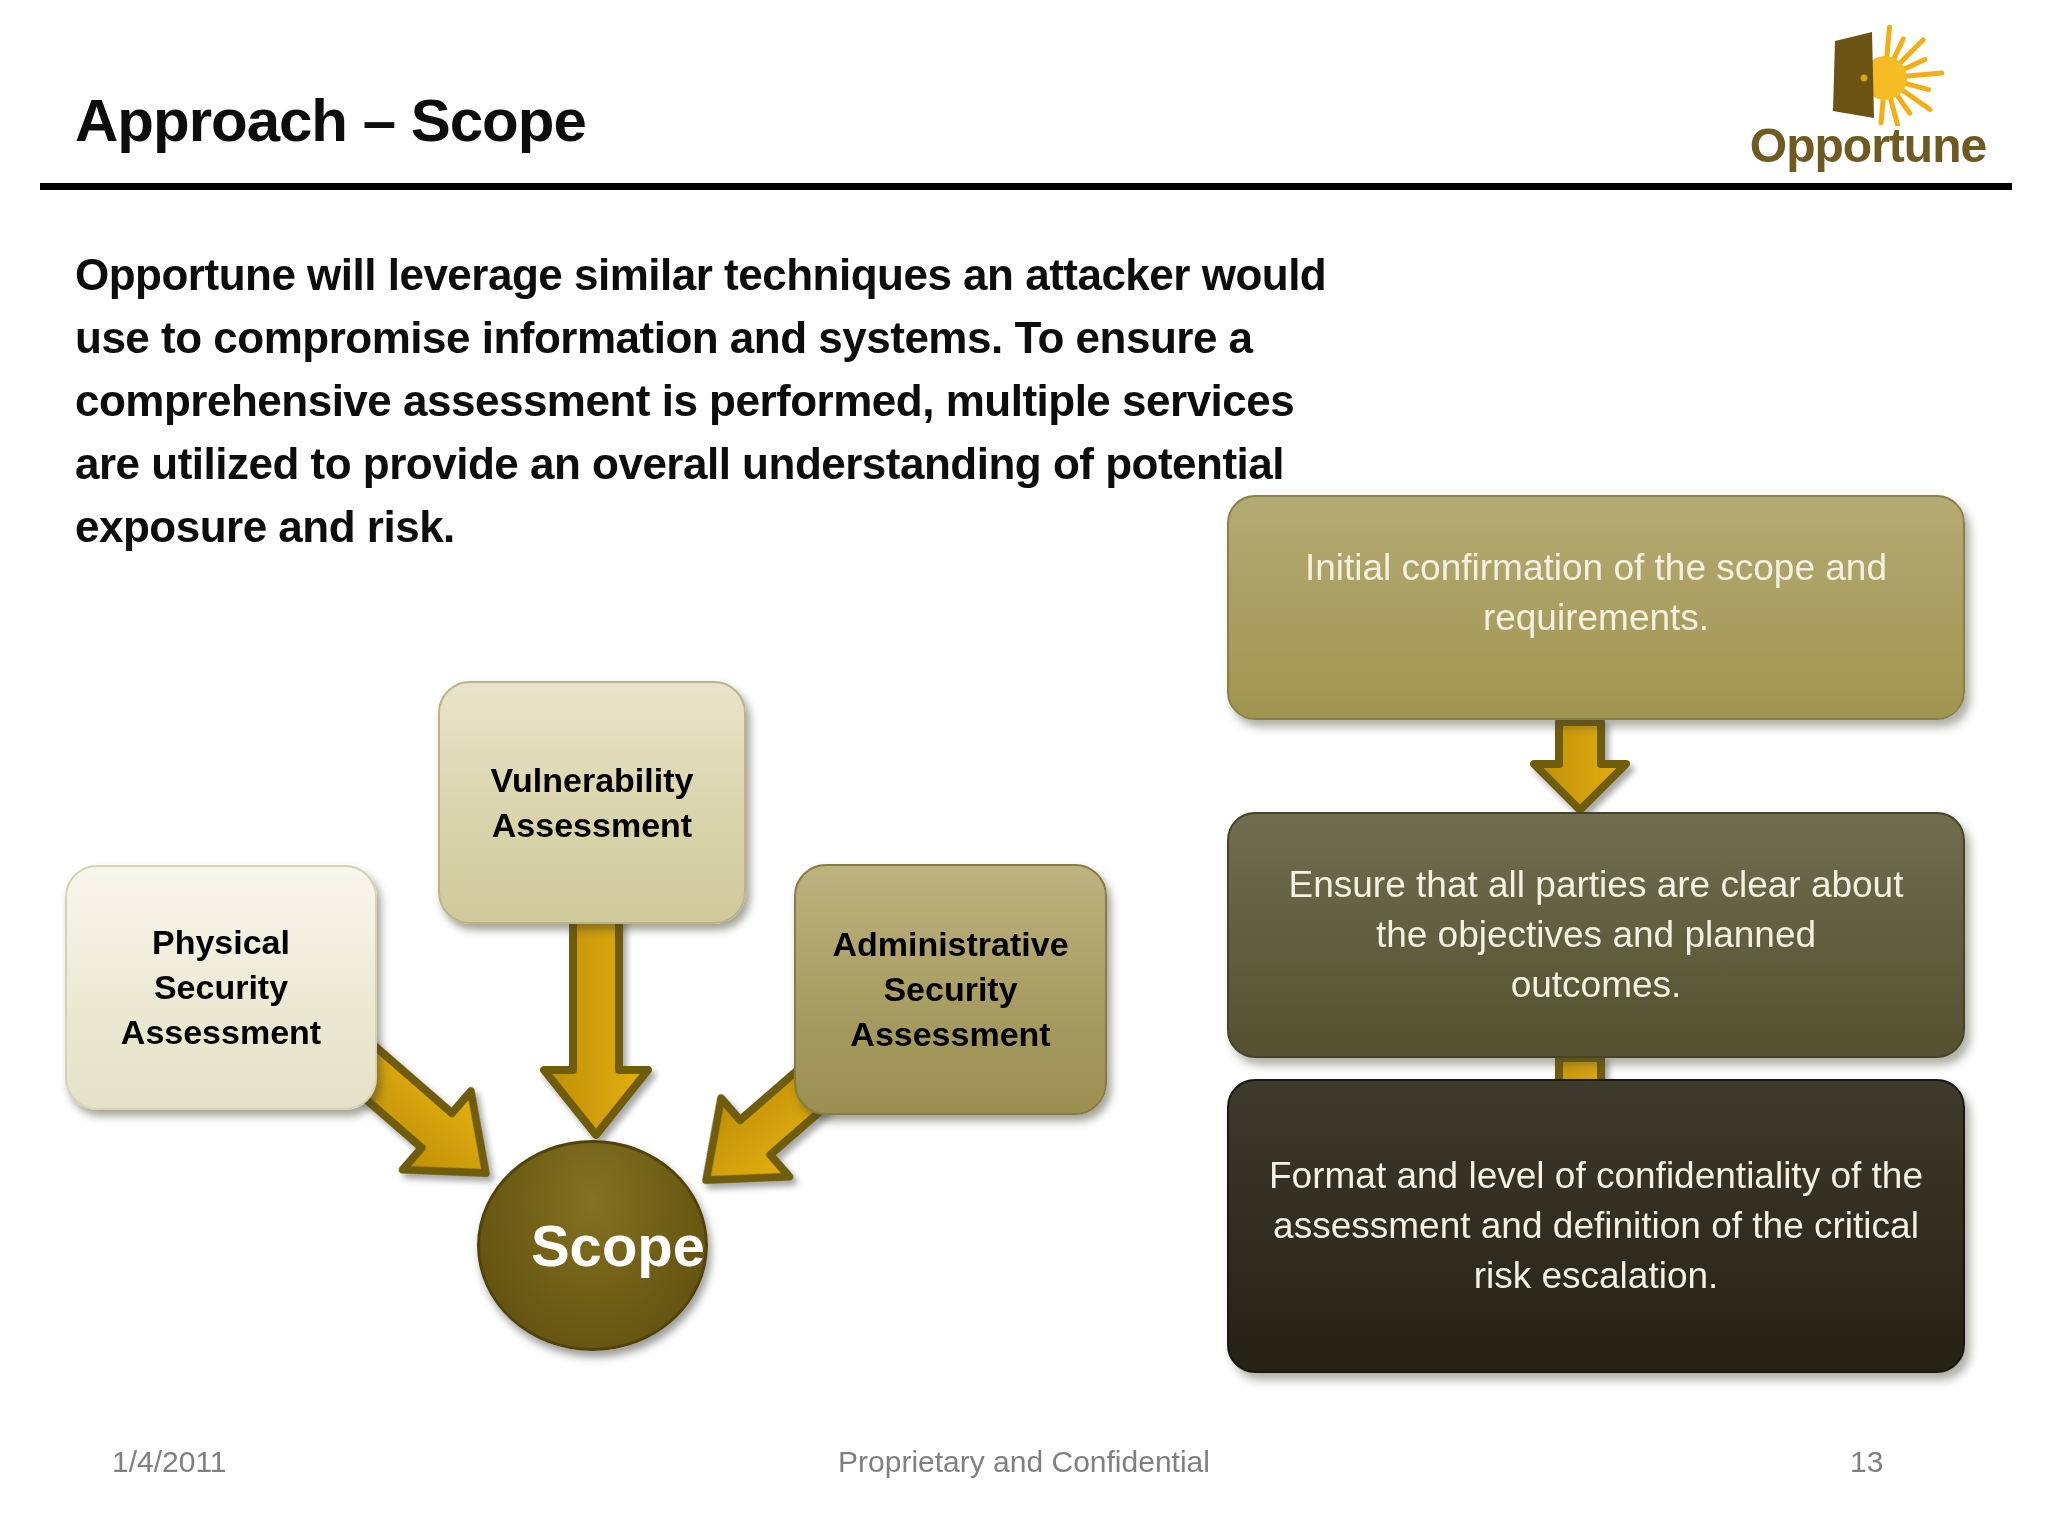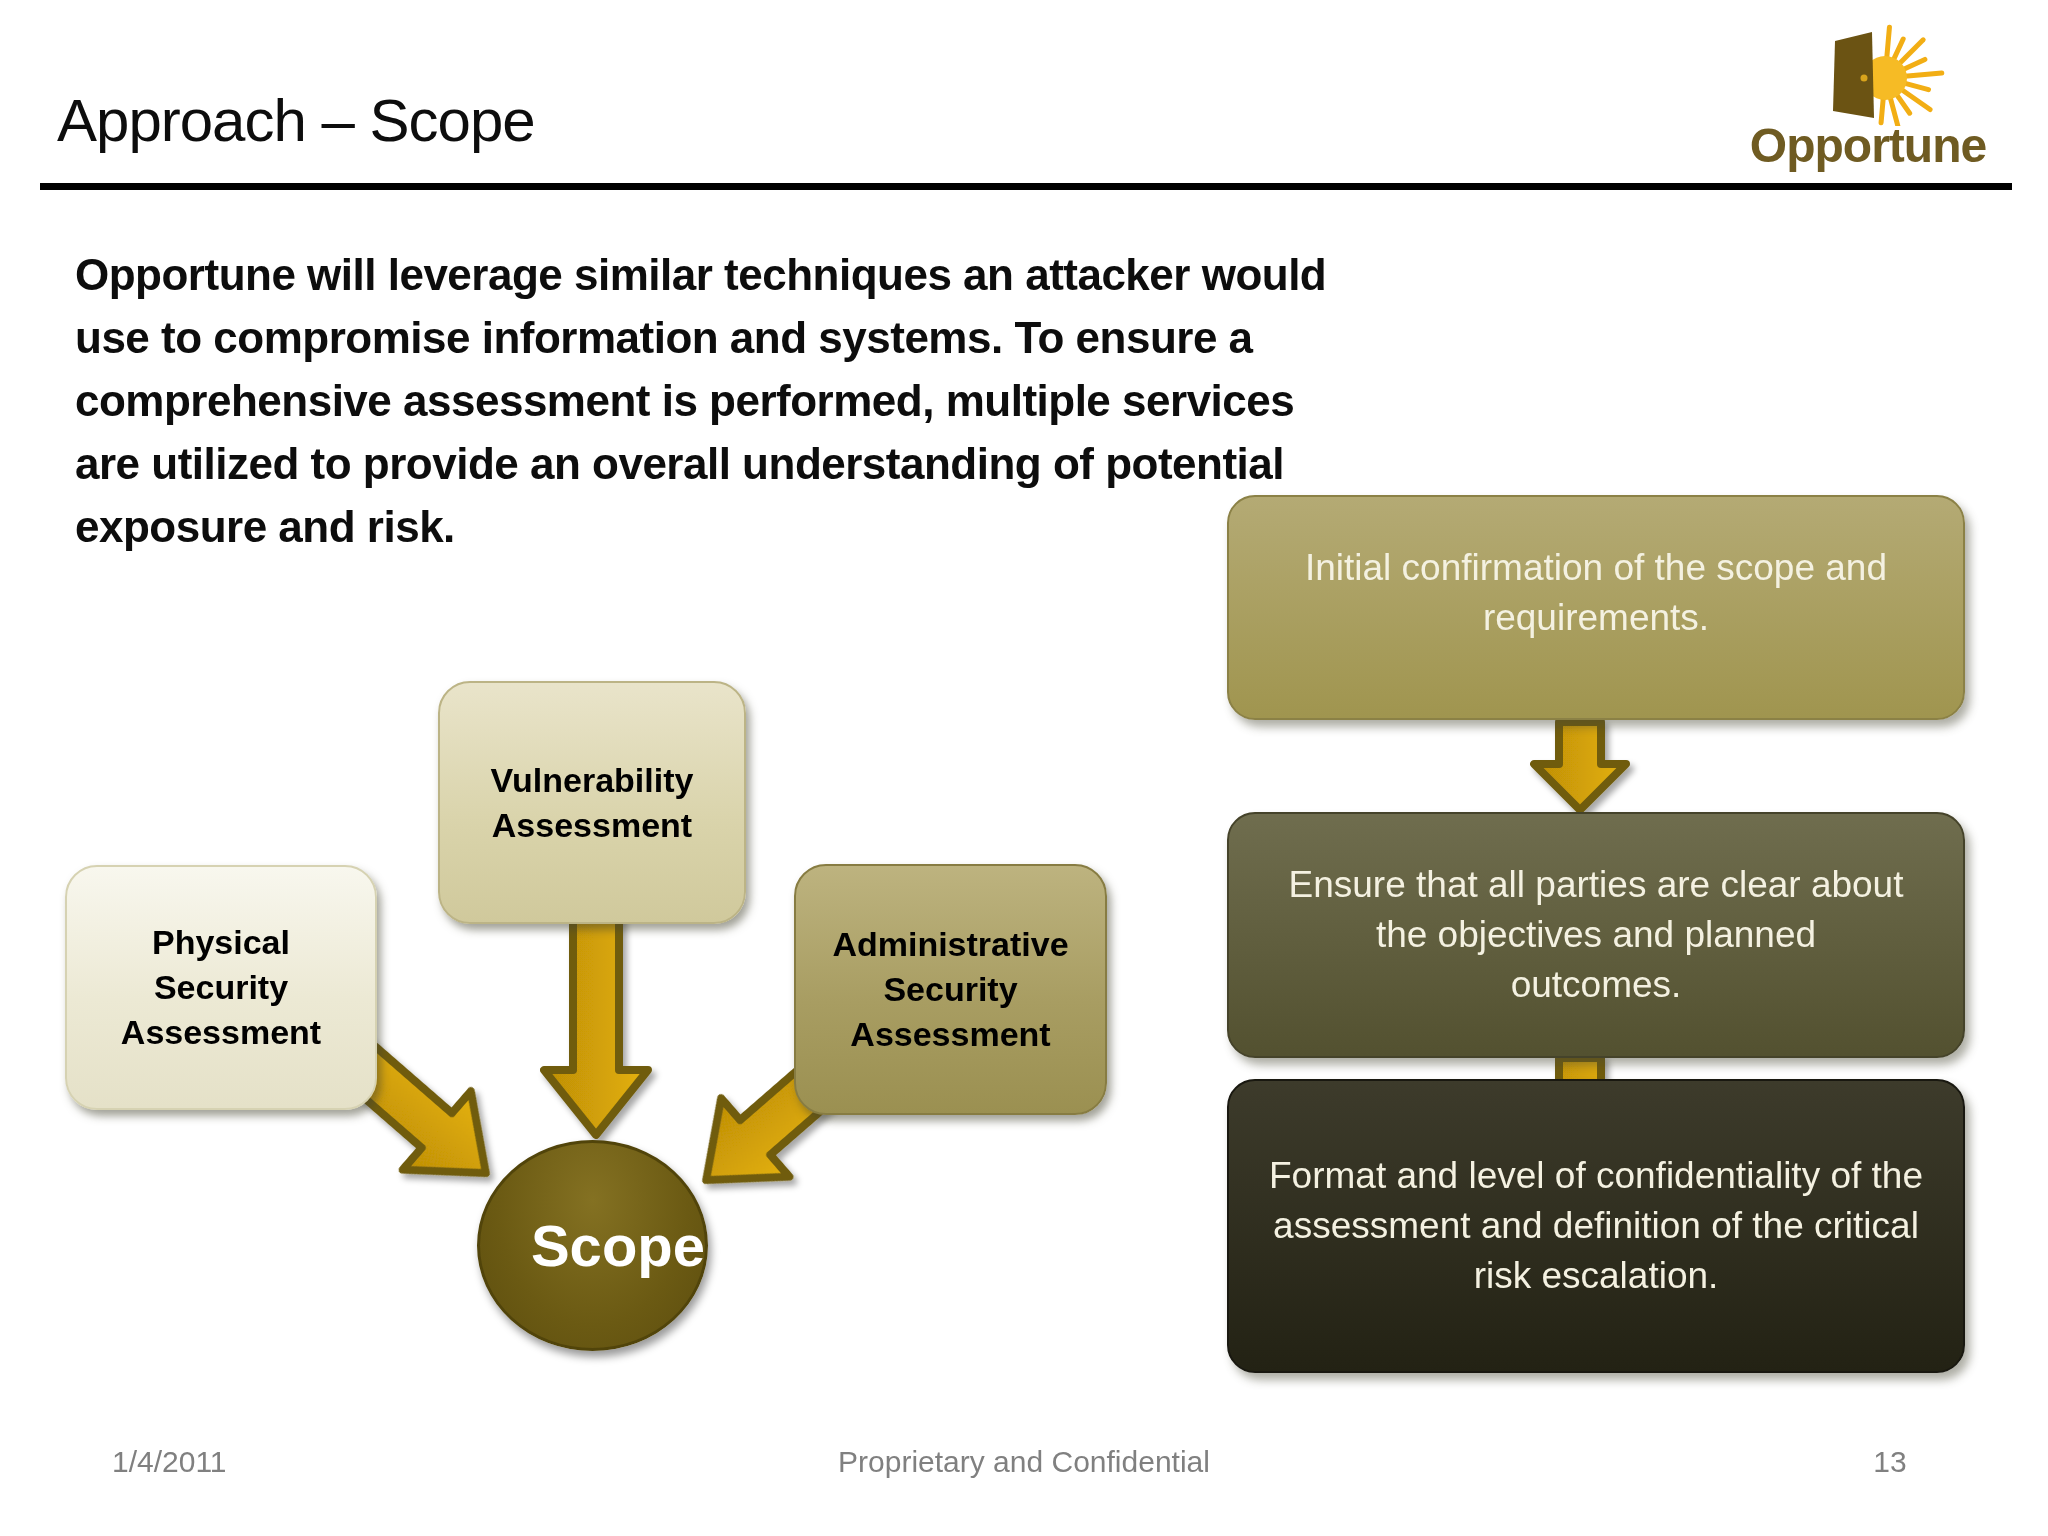--- a/index.html
+++ b/index.html
@@ -1,20 +1,20 @@
 <!DOCTYPE html>
 <html><head>
 <meta charset="utf-8">
 <style>
   html,body{margin:0;padding:0;background:#ffffff;}
   body{width:2048px;height:1536px;overflow:hidden;font-family:"Liberation Sans",sans-serif;}
   .slide{position:absolute;left:0;top:0;width:2048px;height:1536px;background:#ffffff;overflow:hidden;}
 
   
-  .title{position:absolute;left:57px;top:86px;font-size:60px;font-weight:normal;color:#0d0d0d;letter-spacing:-1px;}
+  .title{position:absolute;left:75px;top:86px;font-size:60px;font-weight:bold;color:#0d0d0d;letter-spacing:-1px;}
   .title-rule{position:absolute;left:40px;top:183px;width:1972px;height:7px;background:#000;}
   .logo-svg{position:absolute;left:1740px;top:6px;width:260px;height:120px;}
   .logo-word{position:absolute;left:1738px;top:118px;width:260px;text-align:center;
              font-size:48px;font-weight:bold;color:#6F5B22;letter-spacing:-1px;}
 
   
   .intro{position:absolute;left:75px;top:243px;font-size:44px;font-weight:bold;color:#0d0d0d;
          line-height:63px;white-space:pre-line;letter-spacing:-0.5px;}
 
   
@@ -41,21 +41,21 @@
   #step-1{top:495px;height:225px;padding:0 40px 30px 40px;
       background:linear-gradient(180deg,#B4AA74 0%,#A0954F 100%);border:2px solid #8B8146;}
   #step-2{top:812px;height:246px;padding:16px 58px;
       background:linear-gradient(180deg,#6F6D4E 0%,#535130 100%);border:2px solid #45432A;}
   #step-3{top:1079px;height:294px;padding:12px 34px;
       background:linear-gradient(180deg,#3D3B2B 0%,#232214 100%);border:2px solid #191810;}
 
   
   .footer-date{position:absolute;left:112px;top:1445px;font-size:30px;color:#808080;}
   .footer-center{position:absolute;left:0;top:1445px;width:2048px;text-align:center;font-size:30px;color:#808080;}
-  .footer-page{position:absolute;left:1850px;top:1445px;width:80px;text-align:center;font-size:30px;color:#808080;}
+  .footer-page{position:absolute;left:1850px;top:1445px;width:80px;font-size:30px;color:#808080;}
 
   .arrows{position:absolute;left:0;top:0;}
 </style>
 </head>
 <body>
 
 <div class="slide">
 
   <svg class="arrows" width="2048" height="1536" viewBox="0 0 2048 1536">
     <defs>

